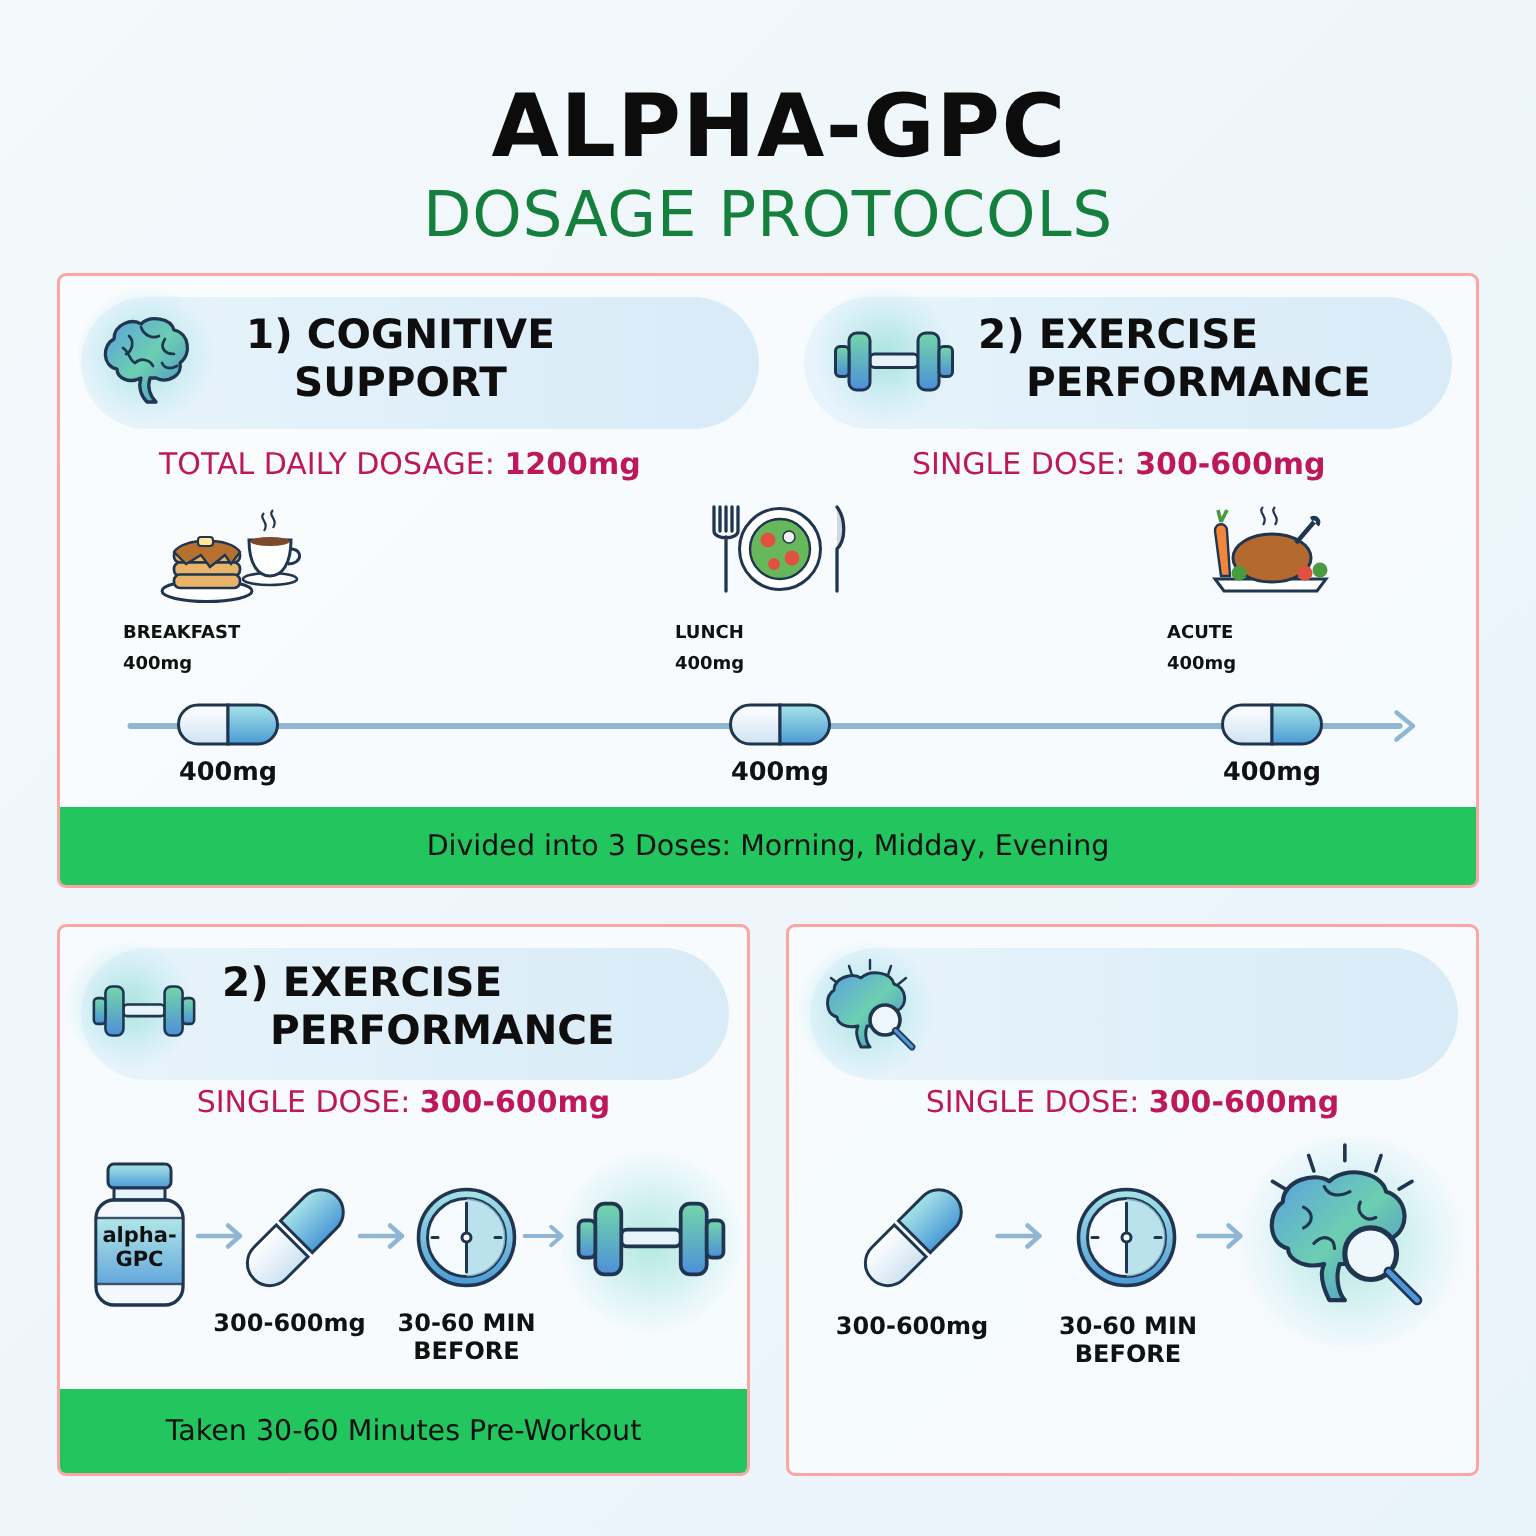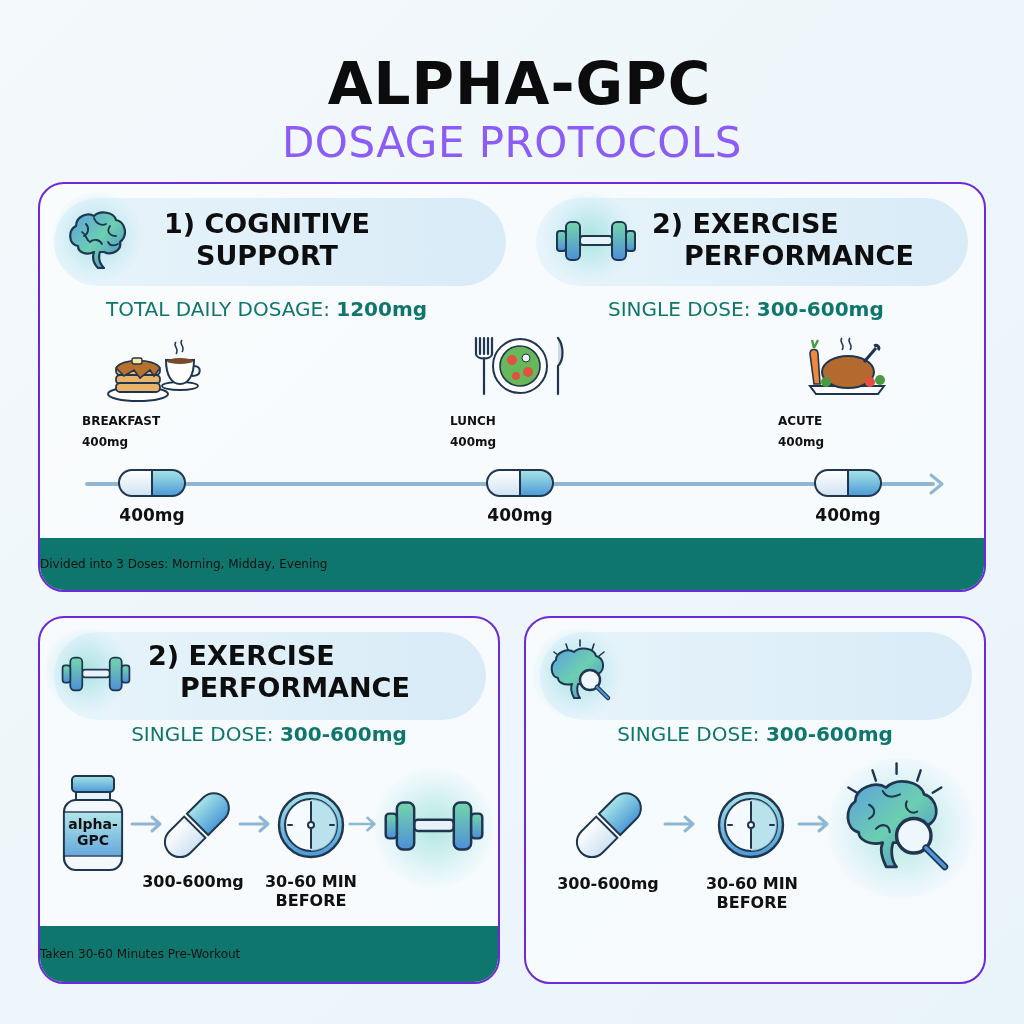--- a/index.html
+++ b/index.html
@@ -10,52 +10,52 @@
     color: #111;
     position: relative;
   }
   .title {
     position: absolute; top: 50px; left: 0; width: 1024px;
     text-align: center; font-weight: 900; font-size: 58px; letter-spacing: 1px;
     font-family: "DejaVu Sans", sans-serif; color: #0c0c0c; padding-left: 15px;
   }
   .subtitle {
     position: absolute; top: 118px; left: 0; width: 1024px;
-    text-align: center; font-size: 42px; font-weight: 400; color: #8b5cf6;
+    text-align: center; font-size: 42px; font-weight: 400; color: #15803d;
     font-family: "DejaVu Sans", sans-serif; letter-spacing: 0.5px;
   }
   .card {
-    position: absolute; border: 2px solid #6d28d9; border-radius: 26px;
+    position: absolute; border: 2px solid #fca5a5; border-radius: 6px;
     background: rgba(255,255,255,0.55); overflow: hidden;
   }
   .card-top { left: 38px; top: 182px; width: 948px; height: 410px; }
   .card-bl { left: 38px; top: 616px; width: 462px; height: 368px; }
   .card-br { left: 524px; top: 616px; width: 462px; height: 368px; }
 
   .header-pill {
     position: absolute; height: 88px; border-radius: 44px;
     background: linear-gradient(90deg, #e8f4fb 0%, #d8ebf7 100%);
   }
   .header-text {
     position: absolute; font-family: "DejaVu Sans", sans-serif;
     font-weight: 800; font-size: 27px; line-height: 32px; color: #0e0e0e;
   }
   .glow {
     position: absolute; border-radius: 50%;
     background: radial-gradient(circle, rgba(120,215,200,0.55) 0%, rgba(180,230,240,0.25) 55%, rgba(255,255,255,0) 75%);
   }
   .dose-line {
     position: absolute; font-family: "DejaVu Sans", sans-serif;
-    font-size: 20px; color: #0f766e; text-align: center; white-space: nowrap;
+    font-size: 20px; color: #be185d; text-align: center; white-space: nowrap;
   }
   .dose-line b { font-weight: 800; }
   .footer-band {
     position: absolute; left: 0; bottom: 0; width: 100%;
-    background: #0f766e; 
-    font-family: "DejaVu Sans", sans-serif; font-size: 12px; color: #111;
+    background: #22c55e; text-align: center;
+    font-family: "DejaVu Sans", sans-serif; font-size: 19px; color: #111;
   }
   .meal-label {
     position: absolute; font-family: "DejaVu Sans", sans-serif;
     font-weight: 800; font-size: 12px; line-height: 21px; color: #111;
   }
   .pill-label {
     position: absolute; text-align: center; font-family: "DejaVu Sans", sans-serif;
     font-weight: 800; font-size: 17px; color: #111;
   }
   .timeline {

